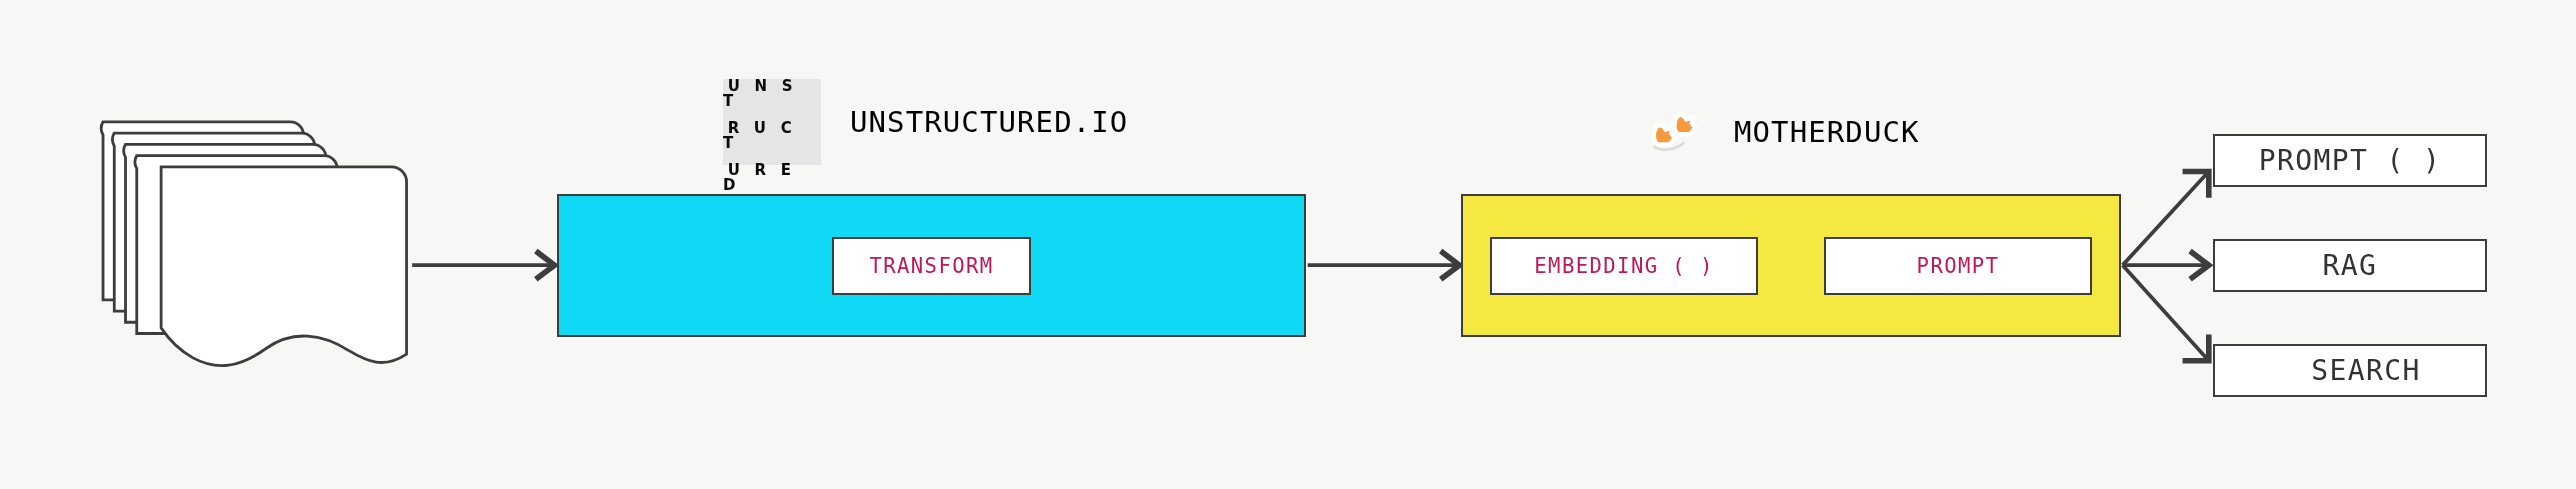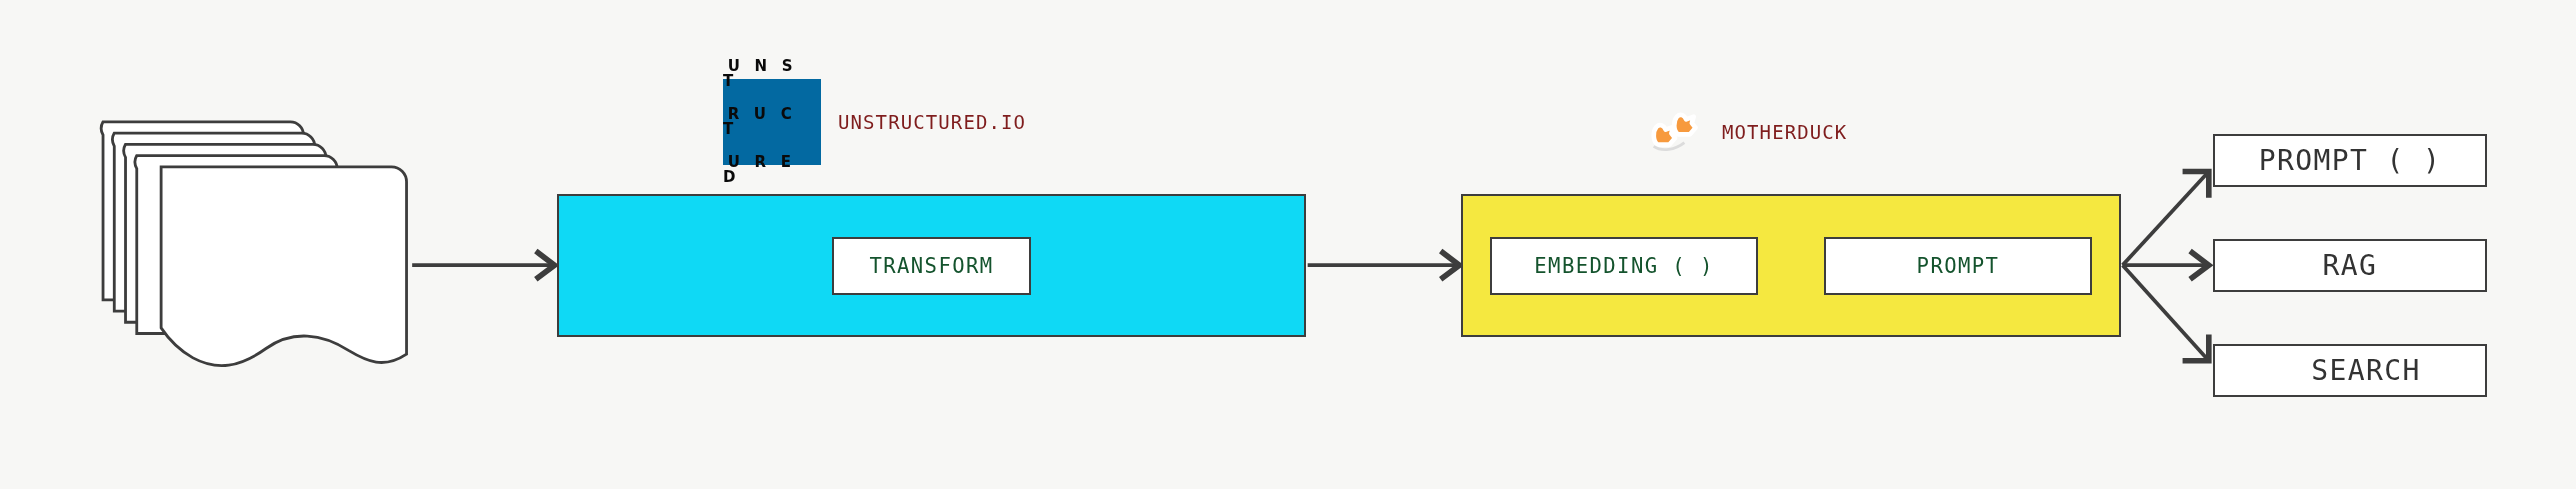--- a/index.html
+++ b/index.html
@@ -21,36 +21,36 @@
 
   
   .logo-lockup {
     position: absolute;
     display: flex;
     align-items: center;
     gap: 17px;
   }
   .logo-label {
     font-family: "DejaVu Sans Mono", "Liberation Mono", monospace;
-    font-size: 19px;
+    font-size: 29px;
     letter-spacing: 1.1px;
-    color: #7f1d1d;
+    color: #000000;
     white-space: nowrap;
+    margin-left: 12px;
   }
 
   
   .uns-mark {
     width: 98px;
     height: 86px;
-    background: #0369a1;
+    background: #e5e5e5;
     display: flex;
     flex-direction: column;
     align-items: center;
-    justify-content: center;
-    gap: 18px;
+    gap: 12px;
     flex: none;
   }
   .uns-row {
     font-family: "DejaVu Sans", "Liberation Sans", sans-serif;
     font-weight: 700;
     font-size: 15px;
     letter-spacing: 4.7px;
     color: #0a0a0a;
     line-height: 1;
     text-indent: 4.7px;
@@ -79,21 +79,21 @@
   .node-box {
     background: #ffffff;
     border: 2.8px solid #3d3d3d;
     box-sizing: border-box;
     display: flex;
     align-items: center;
     justify-content: center;
     font-family: "DejaVu Sans Mono", "Liberation Mono", monospace;
     font-size: 20.6px;
     letter-spacing: 1.4px;
-    color: #14532d;
+    color: #be185d;
     white-space: nowrap;
   }
 
   
   .out-box {
     position: absolute;
     background: #ffffff;
     border: 2.8px solid #3d3d3d;
     box-sizing: border-box;
     display: flex;

